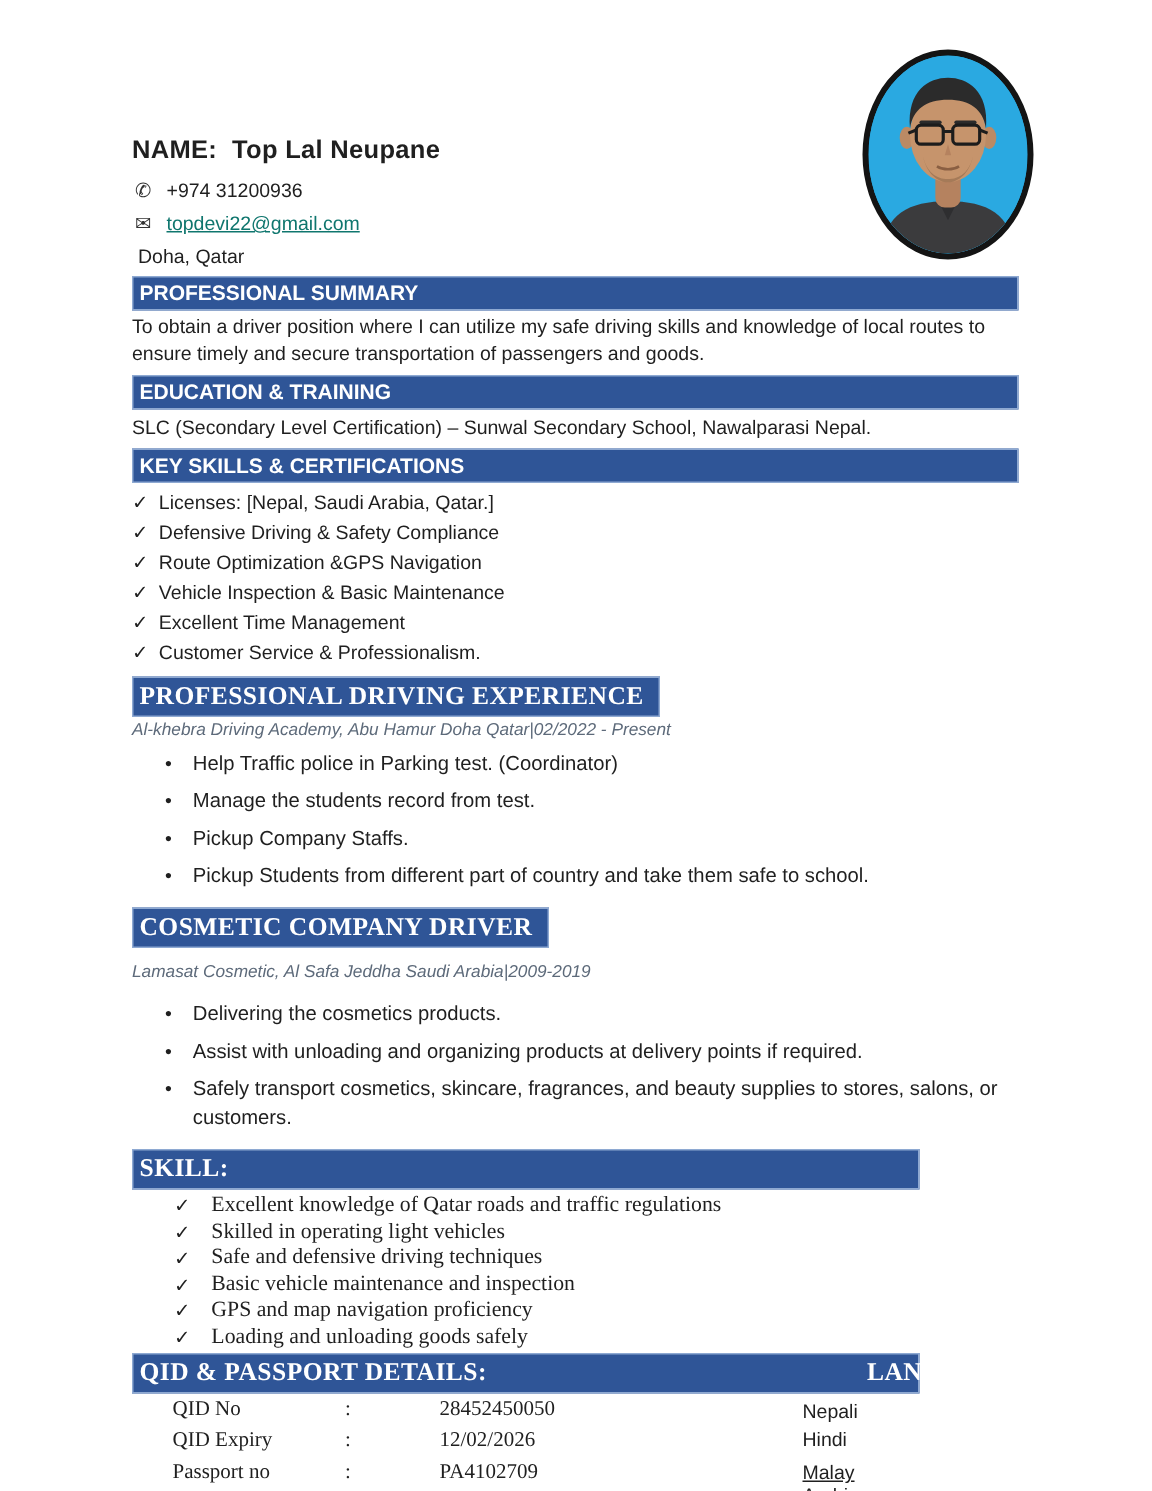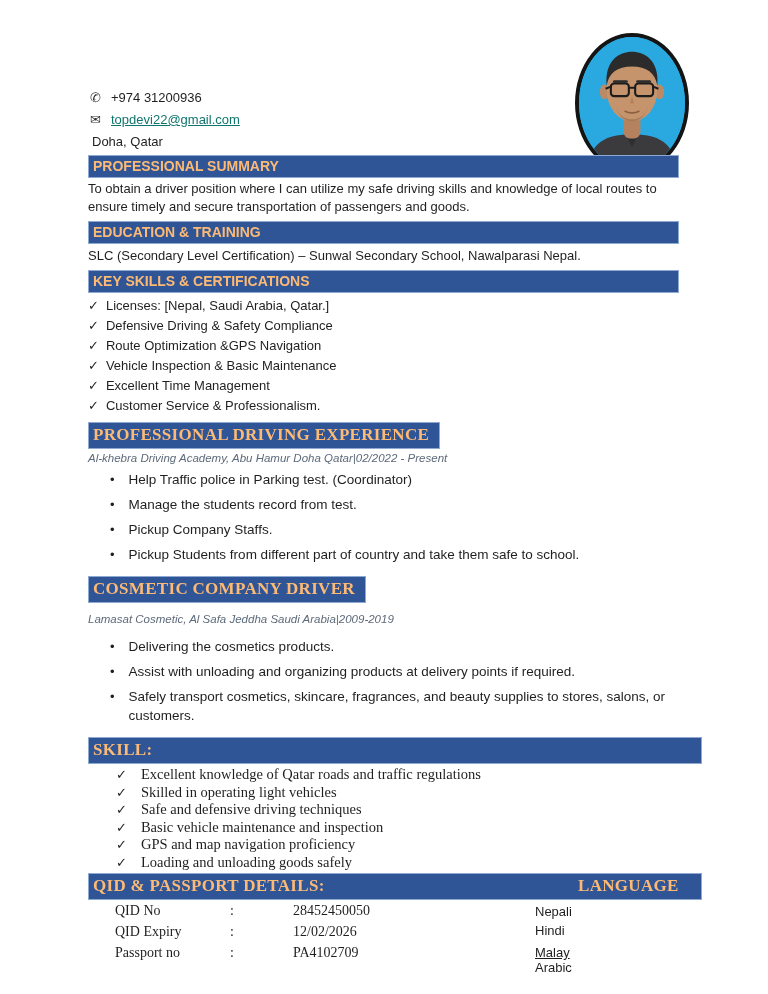--- a/index.html
+++ b/index.html
@@ -19,33 +19,33 @@
   .name-line { font-size:17px; font-weight:bold; letter-spacing:.2px; margin-bottom:9px; }
   .name-line .name-label { margin-right:10px; }
   .contact-line { font-size:13px; margin-bottom:7px; display:flex; align-items:center; gap:7px; padding-left:2px; }
   .contact-icon { font-size:13px; color:#333; width:14px; display:inline-block; }
   .email-link { color:#0f766e; text-decoration:underline; }
   .location-line { font-size:13px; margin-bottom:6px; padding-left:4px; }
 
   
   .banner {
     background:#2f5597;
-    color:#fdba74;
+    color:#ffffff;
     font-weight:bold;
     padding:2px 6px 3px 4px;
     border:1px solid #8ea9d2;
   }
   .banner.sans { font-size:14px; width:591px; margin-bottom:2px; }
   .banner.serif {
     font-family:"Liberation Serif", serif;
     font-size:17px;
     letter-spacing:.3px;
   }
   .banner.fit { display:inline-block; padding-right:10px; }
-  .banner.wide { width:614px; }
+  .banner.wide { width:525px; }
 
   .body-text { font-size:13px; line-height:18px; margin:2px 0 5px 0; width:600px; }
   .edu-text  { font-size:13px; line-height:17px; margin:3px 0 6px 0; }
 
   
   .checklist { list-style:none; margin:3px 0 6px 0; }
   .checklist li { display:flex; gap:7px; font-size:13px; line-height:20px; }
   .checklist .check { color:#1f1f1f; font-size:13px; }
 
   
@@ -123,20 +123,23 @@
 
       <path d="M50,56 L48,63 L52,63 Z" fill="#b5825f"></path>
       <path d="M43,70 C47,72.5 53,72.5 57,70" fill="none" stroke="#8a5f42" stroke-width="1.6"></path>
 
       <path d="M34,62 C36,75 44,80 50,80 C56,80 64,75 66,62 C64,74 57,78 50,78 C43,78 36,74 34,62 Z" fill="#7d5a41" opacity="0.45"></path>
     </svg>
   </div>
 
   <div class="content">
 
+    <div class="name-line">
+      <span class="name-label">NAME:</span><span>Top Lal Neupane</span>
+    </div>
     <div class="contact-line">
       <span class="contact-icon">✆</span>
       <span>+974 31200936</span>
     </div>
     <div class="contact-line">
       <span class="contact-icon">✉</span>
       <a href="#" class="email-link">topdevi22@gmail.com</a>
     </div>
     <div class="location-line">Doha, Qatar</div>
 

